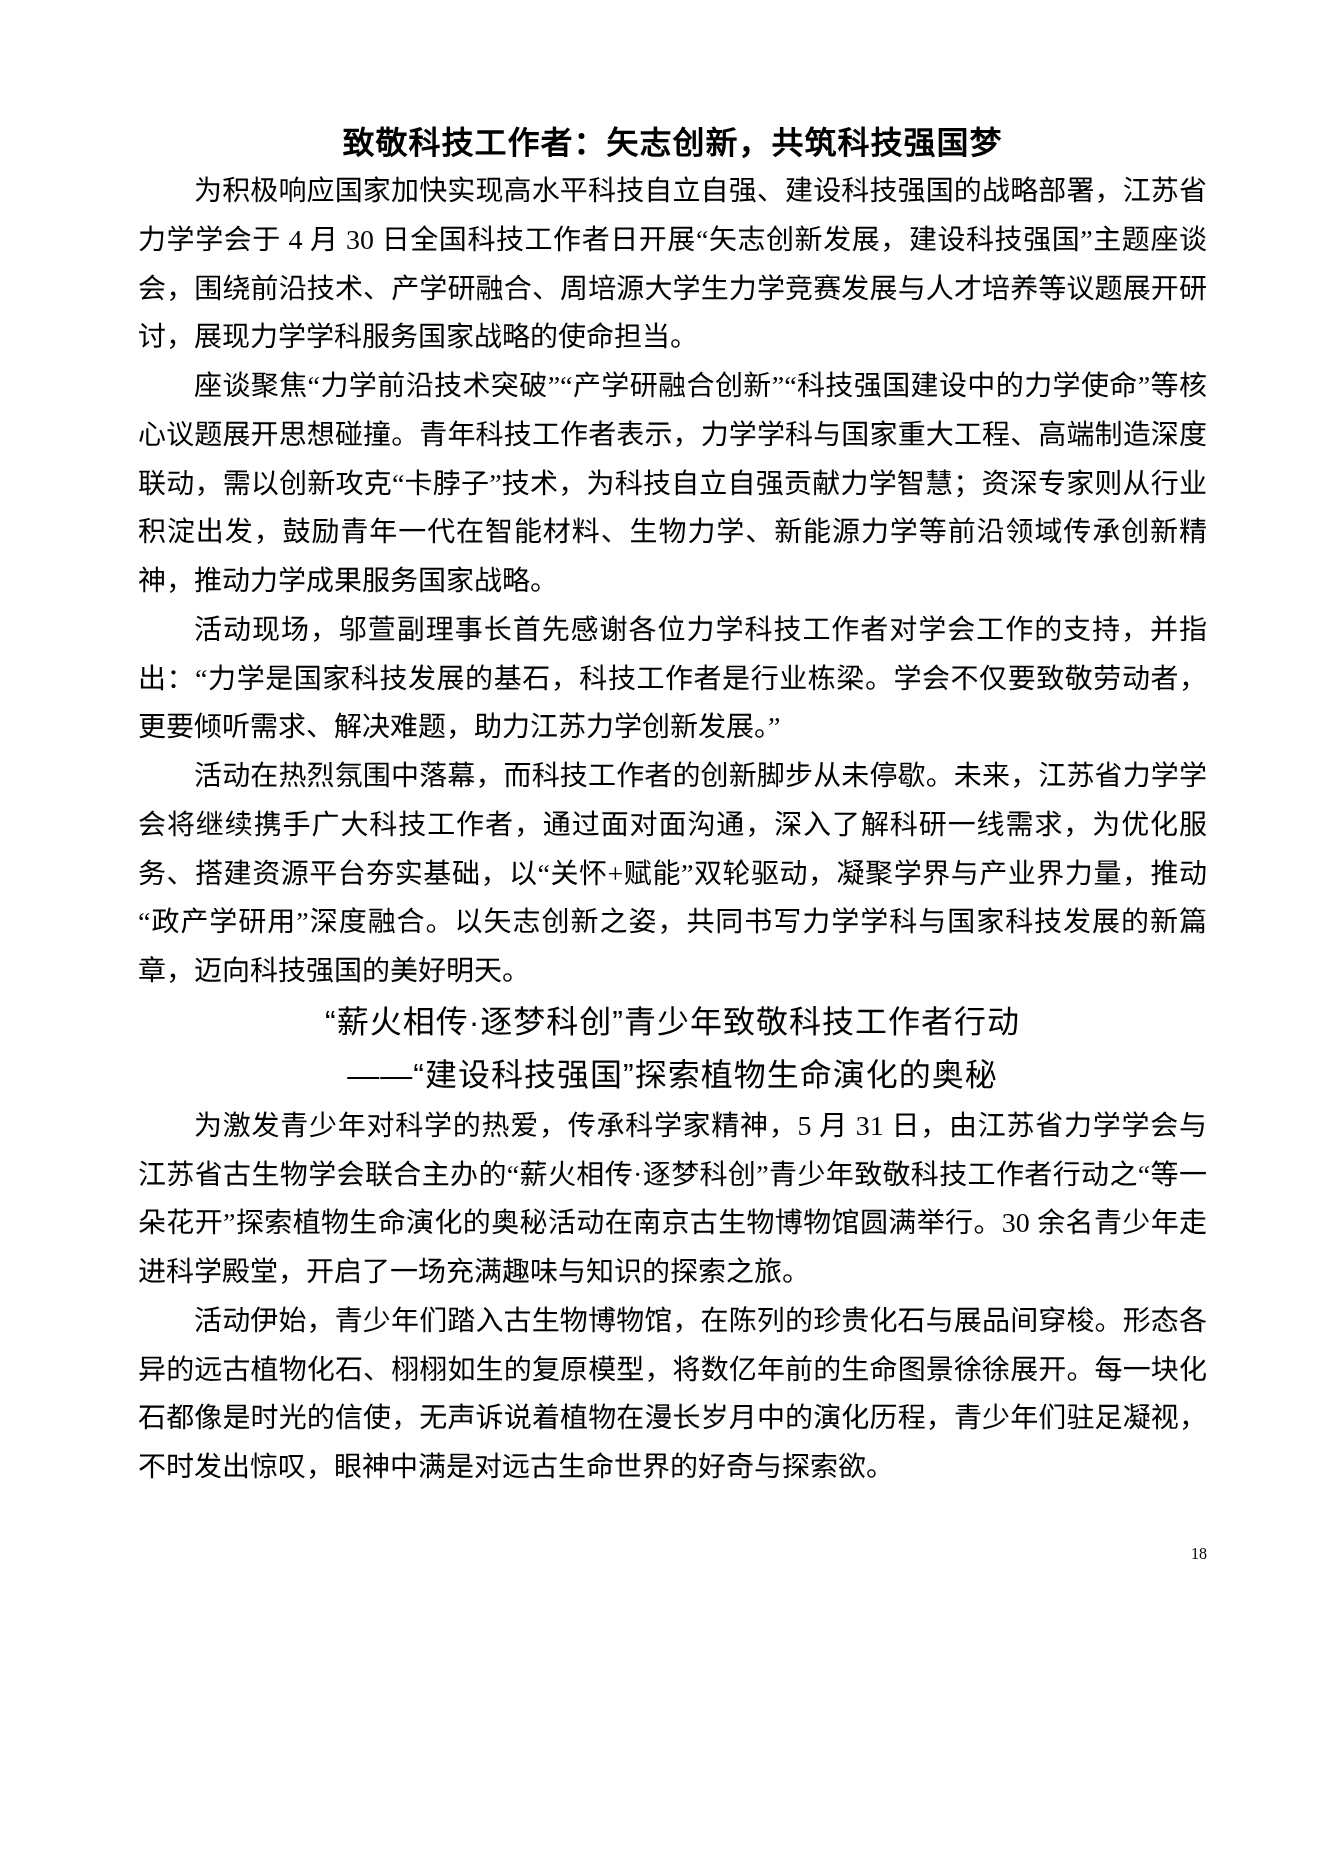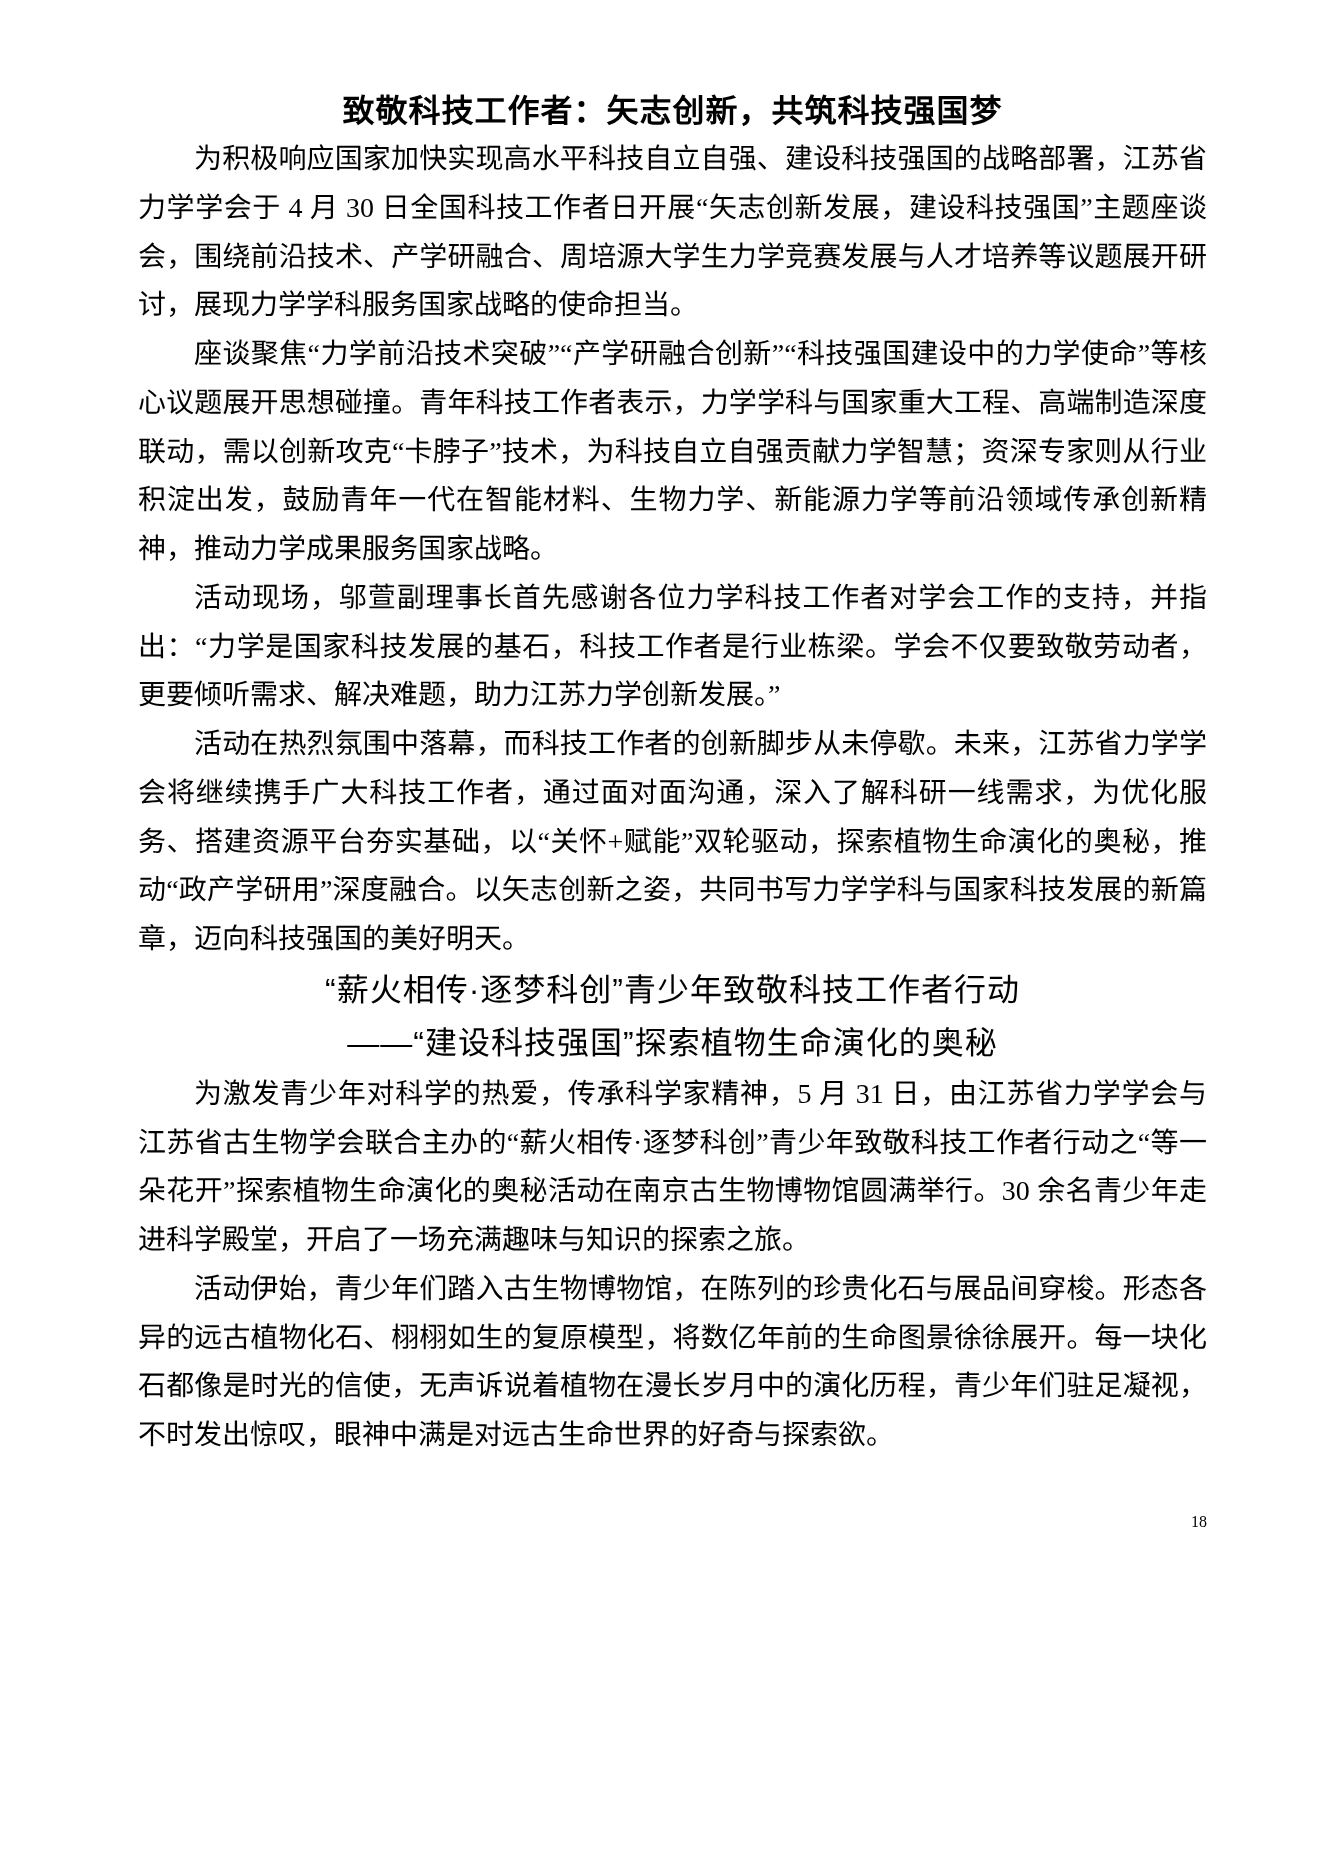--- a/index.html
+++ b/index.html
@@ -8,21 +8,21 @@
     background: #ffffff;
   }
   .page {
     position: relative;
     width: 1323px;
     height: 1871px;
     margin: 0 auto;
     background: #ffffff;
     color: #000000;
     box-sizing: border-box;
-    padding: 87px 116px 0 138px;
+    padding: 119px 116px 0 138px;
     overflow: hidden;
   }
   .doc-title {
     font-family: "Liberation Sans", "DejaVu Sans", sans-serif;
     font-weight: bold;
     font-size: 32px;
     line-height: 48px;
     text-align: center;
     margin: 0;
     letter-spacing: 1px;
@@ -58,21 +58,21 @@
 <div class="page">
 
   <h1 class="doc-title">致敬科技工作者：矢志创新，共筑科技强国梦</h1>
 
   <p class="body-para">为积极响应国家加快实现高水平科技自立自强、建设科技强国的战略部署，江苏省力学学会于 4 月 30 日全国科技工作者日开展“矢志创新发展，建设科技强国”主题座谈会，围绕前沿技术、产学研融合、周培源大学生力学竞赛发展与人才培养等议题展开研讨，展现力学学科服务国家战略的使命担当。</p>
 
   <p class="body-para">座谈聚焦“力学前沿技术突破”“产学研融合创新”“科技强国建设中的力学使命”等核心议题展开思想碰撞。青年科技工作者表示，力学学科与国家重大工程、高端制造深度联动，需以创新攻克“卡脖子”技术，为科技自立自强贡献力学智慧；资深专家则从行业积淀出发，鼓励青年一代在智能材料、生物力学、新能源力学等前沿领域传承创新精神，推动力学成果服务国家战略。</p>
 
   <p class="body-para">活动现场，邬萱副理事长首先感谢各位力学科技工作者对学会工作的支持，并指出：“力学是国家科技发展的基石，科技工作者是行业栋梁。学会不仅要致敬劳动者，更要倾听需求、解决难题，助力江苏力学创新发展。”</p>
 
-  <p class="body-para">活动在热烈氛围中落幕，而科技工作者的创新脚步从未停歇。未来，江苏省力学学会将继续携手广大科技工作者，通过面对面沟通，深入了解科研一线需求，为优化服务、搭建资源平台夯实基础，以“关怀+赋能”双轮驱动，探索植物生命演化的奥秘，推动“政产学研用”深度融合。以矢志创新之姿，共同书写力学学科与国家科技发展的新篇章，迈向科技强国的美好明天。</p>
+  <p class="body-para">活动在热烈氛围中落幕，而科技工作者的创新脚步从未停歇。未来，江苏省力学学会将继续携手广大科技工作者，通过面对面沟通，深入了解科研一线需求，为优化服务、搭建资源平台夯实基础，以“关怀+赋能”双轮驱动，凝聚学界与产业界力量，推动“政产学研用”深度融合。以矢志创新之姿，共同书写力学学科与国家科技发展的新篇章，迈向科技强国的美好明天。</p>
 
   <h2 class="doc-title2">
     <span style="display:block">“薪火相传·逐梦科创”青少年致敬科技工作者行动</span>
     <span style="display:block">——“建设科技强国”探索植物生命演化的奥秘</span>
   </h2>
 
   <p class="body-para">为激发青少年对科学的热爱，传承科学家精神，5 月 31 日，由江苏省力学学会与江苏省古生物学会联合主办的“薪火相传·逐梦科创”青少年致敬科技工作者行动之“等一朵花开”探索植物生命演化的奥秘活动在南京古生物博物馆圆满举行。30 余名青少年走进科学殿堂，开启了一场充满趣味与知识的探索之旅。</p>
 
   <p class="body-para">活动伊始，青少年们踏入古生物博物馆，在陈列的珍贵化石与展品间穿梭。形态各异的远古植物化石、栩栩如生的复原模型，将数亿年前的生命图景徐徐展开。每一块化石都像是时光的信使，无声诉说着植物在漫长岁月中的演化历程，青少年们驻足凝视，不时发出惊叹，眼神中满是对远古生命世界的好奇与探索欲。</p>
 

